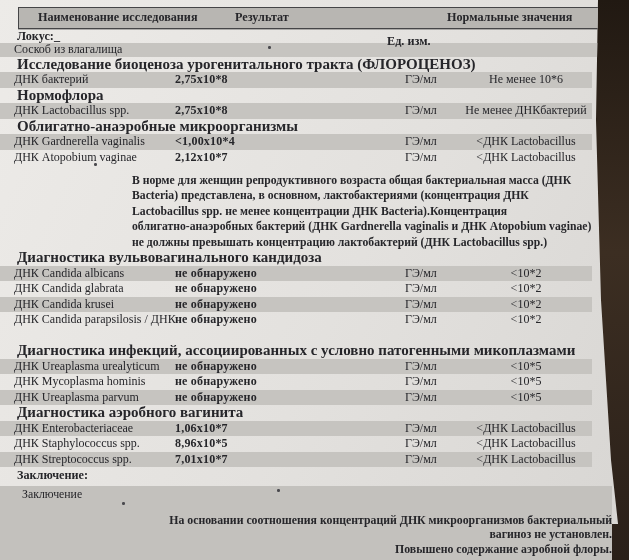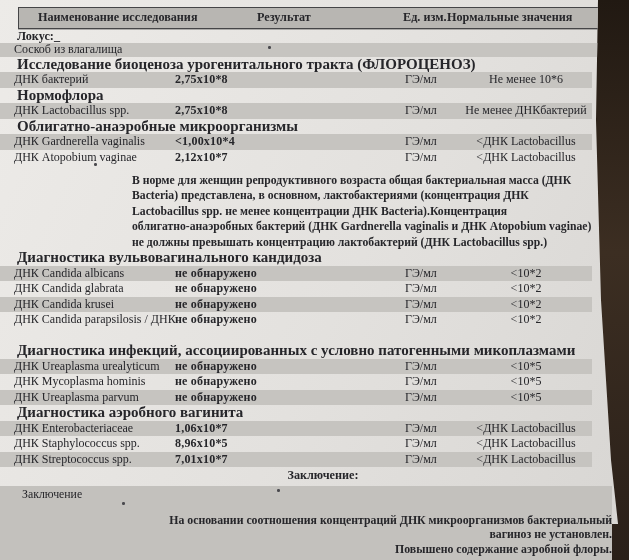--- a/index.html
+++ b/index.html
@@ -15,42 +15,42 @@
     clip-path: polygon(0 0,598px 0,596px 120px,601px 300px,611px 460px,622px 560px,0 560px);
   }
   .content { position:absolute; inset:0; padding-top:7px; filter:blur(0.15px); }
 
   .header-bar {
     position:relative; margin-left:18px; width:587px; height:22px;
     background:#b8b6b2; border:1.6px solid #454547; box-shadow:0 1px 0 rgba(60,60,60,.35);
     font-weight:bold; font-size:12.2px; line-height:19px;
   }
   .header-bar span { position:absolute; top:0; white-space:nowrap; }
-  .hc0 { left:19px; } .hc1 { left:238px; } .hc2 { left:384px; } .hc3 { left:428px; }
+  .hc0 { left:19px; } .hc1 { left:216px; } .hc2 { left:368px;margin-top:24px; } .hc3 { left:428px; }
 
   .locus { height:14px; line-height:14px; padding-left:17px; font-weight:bold; font-size:12.2px; }
 
   .row {
     display:grid; grid-template-columns:175px 175px 110px 1fr;
     width:592px; height:15.5px; line-height:15.5px; font-size:12px;
   }
   .row.short { height:13.5px; line-height:13.5px; }
   .row.wide { width:612px; }
   .row.shade { background:#c6c4c0; }
   .c-name   { padding-left:14px; white-space:nowrap; }
   .c-result { font-weight:bold; letter-spacing:.2px; white-space:nowrap; }
   .c-units  { padding-left:55px; white-space:nowrap; }
   .c-normal { text-align:center; white-space:nowrap; }
 
   .section { height:15.5px; line-height:15.5px; padding-left:17px; font-weight:bold; font-size:15px; white-space:nowrap; }
 
   .note { margin-top:7.5px; margin-left:132px; font-weight:bold; font-size:11.7px; }
   .note-line { height:15.5px; line-height:15.5px; white-space:nowrap; }
 
-  .concl-title { height:18.5px; line-height:16px; padding-left:17px; font-weight:bold; font-size:12.2px;text-align:center; }
+  .concl-title { height:18.5px; line-height:16px; padding-left:17px; font-weight:bold; font-size:12.2px; }
   .concl-block { width:612px; height:74px; background:#c3c1bd; padding-top:2px; }
   .concl-label { height:13.5px; line-height:13.5px; padding-left:14px; font-size:11.8px;margin-left:8px; }
   .concl-spacer { height:12px; }
   .concl-line { margin-left:130px; height:14.3px; line-height:14.3px; font-weight:bold; font-size:11.8px; white-space:nowrap;text-align:right; }
 
   .speck { position:absolute; width:2.5px; height:2.5px; border-radius:50%; background:#4a4a4e; }
   .sp1 { left:268px; top:46px; } .sp2 { left:94px; top:163px; }
   .sp3 { left:277px; top:489px; } .sp4 { left:122px; top:502px; }
 </style>
 </head>

